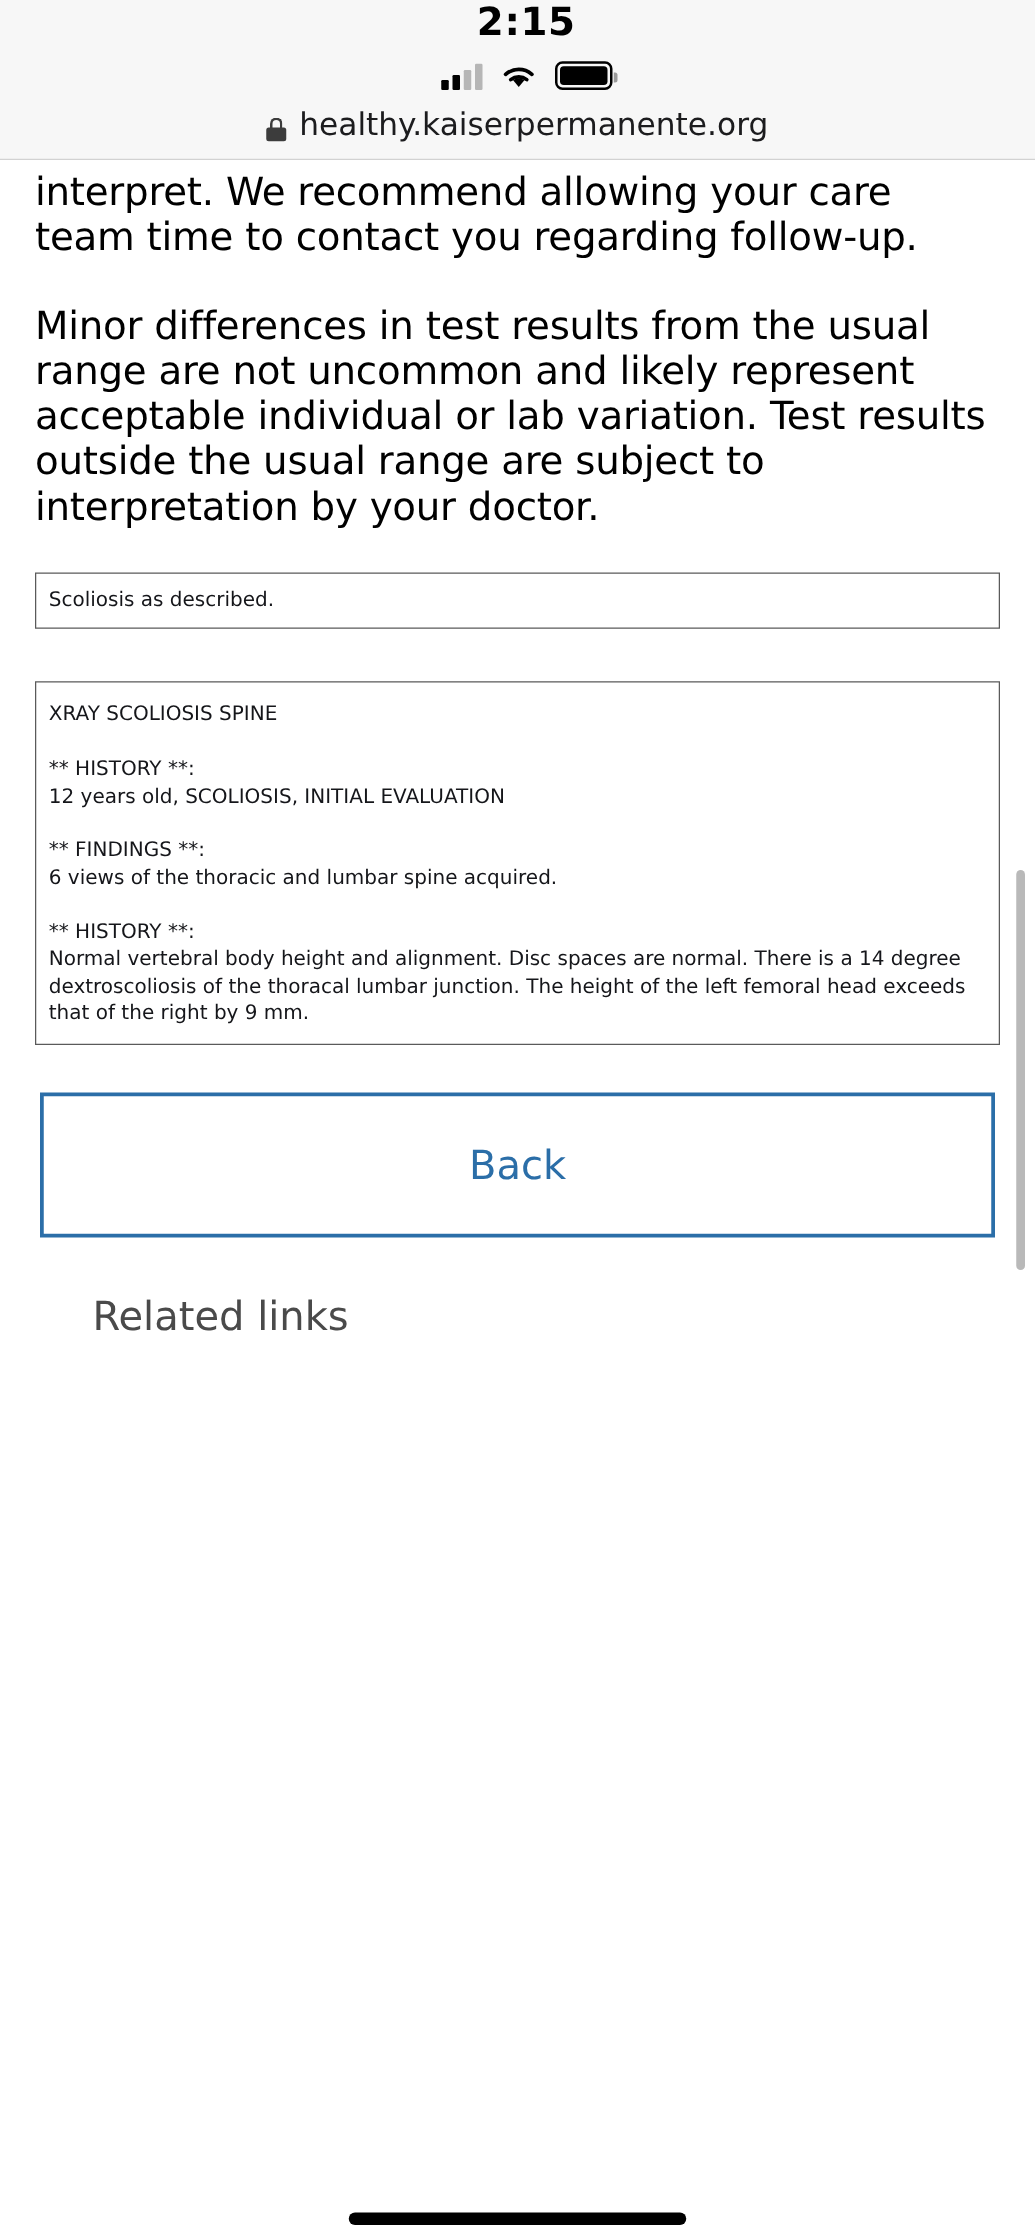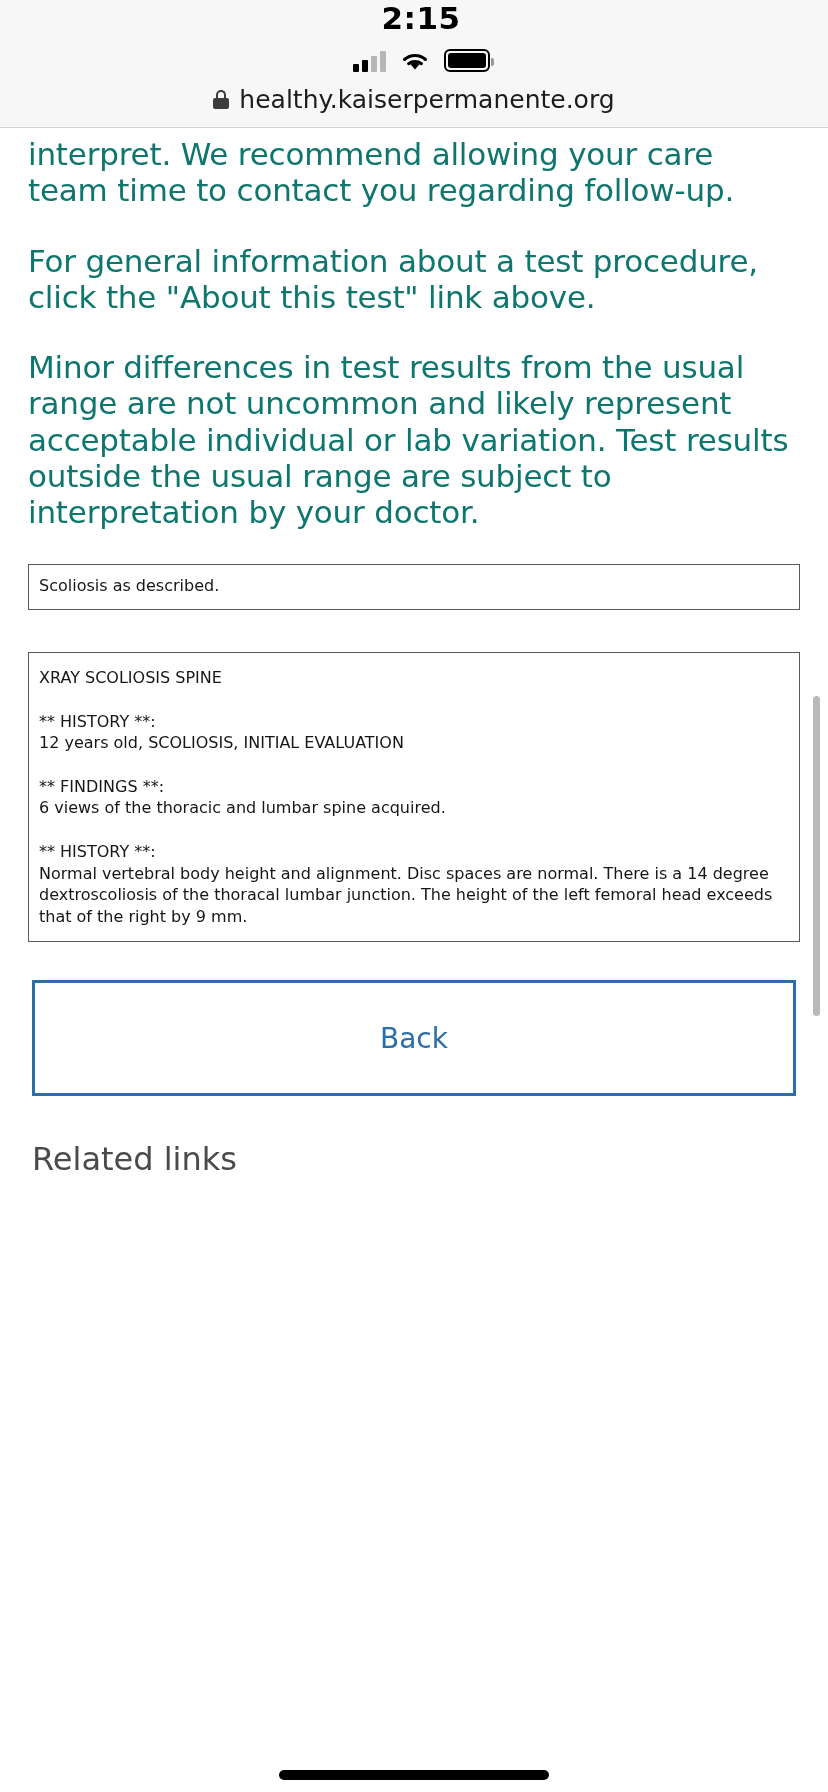--- a/index.html
+++ b/index.html
@@ -94,21 +94,21 @@
     height: 56px;
     background: #f7f7f7;
     display: flex;
     align-items: center;
     justify-content: center;
     border-bottom: 1px solid #d2d2d2;
     box-sizing: border-box;
   }
   .url-inner {
     display: flex;
-    align-items: center;
+    align-items: flex-end;
     gap: 10px;
   }
   .lock-icon {
     width: 16px;
     height: 20px;
     position: relative;
   }
   .lock-icon .shackle {
     position: absolute;
     top: 0;
@@ -136,21 +136,21 @@
 
   
   .page {
     padding: 0 28px;
     box-sizing: border-box;
     position: relative;
   }
   .para {
     font-size: 31px;
     line-height: 1.17;
-    color: #0f766e;
+    color: #000000;
     margin: 0 0 34px 0;
     letter-spacing: -0.2px;
   }
   .para.first {
     margin-top: 8px;
   }
 
   
   .scrollbar {
     position: absolute;
@@ -186,37 +186,38 @@
   .back-button {
     border: 3px solid #2b6ea8;
     height: 110px;
     display: flex;
     align-items: center;
     justify-content: center;
     margin: 0 4px 44px 4px;
     background: #fff;
   }
   .back-button span {
-    font-size: 28px;
+    font-size: 32px;
     color: #2b6ea8;
   }
 
   
   .footer {
     font-size: 26px;
     line-height: 1.35;
     color: #8c8c8c;
     padding: 0 4px;
     margin-bottom: 90px;
   }
 
   .related-links {
     font-size: 32px;
     color: #4a4a4a;
     padding-left: 4px;
+    margin-left: 42px;
   }
 
   
   .home-indicator {
     position: absolute;
     bottom: 12px;
     left: 50%;
     transform: translateX(-50%);
     width: 270px;
     height: 10px;
@@ -257,21 +258,20 @@
     </div>
     <div class="url-text">healthy.kaiserpermanente.org</div>
   </div>
 </div>
 
 <div class="page">
 
   <div class="scrollbar"></div>
 
   <p class="para first">interpret. We recommend allowing your care team time to contact you regarding follow-up.</p>
-  <p class="para">For general information about a test procedure, click the "About this test" link above.</p>
   <p class="para">Minor differences in test results from the usual range are not uncommon and likely represent acceptable individual or lab variation. Test results outside the usual range are subject to interpretation by your doctor.</p>
 
   <div class="report-box one-line">
     <p class="tight">Scoliosis as described.</p>
   </div>
 
   <div class="report-box">
     <p>XRAY SCOLIOSIS SPINE</p>
     <p>
       <span>** HISTORY **:</span><br>

